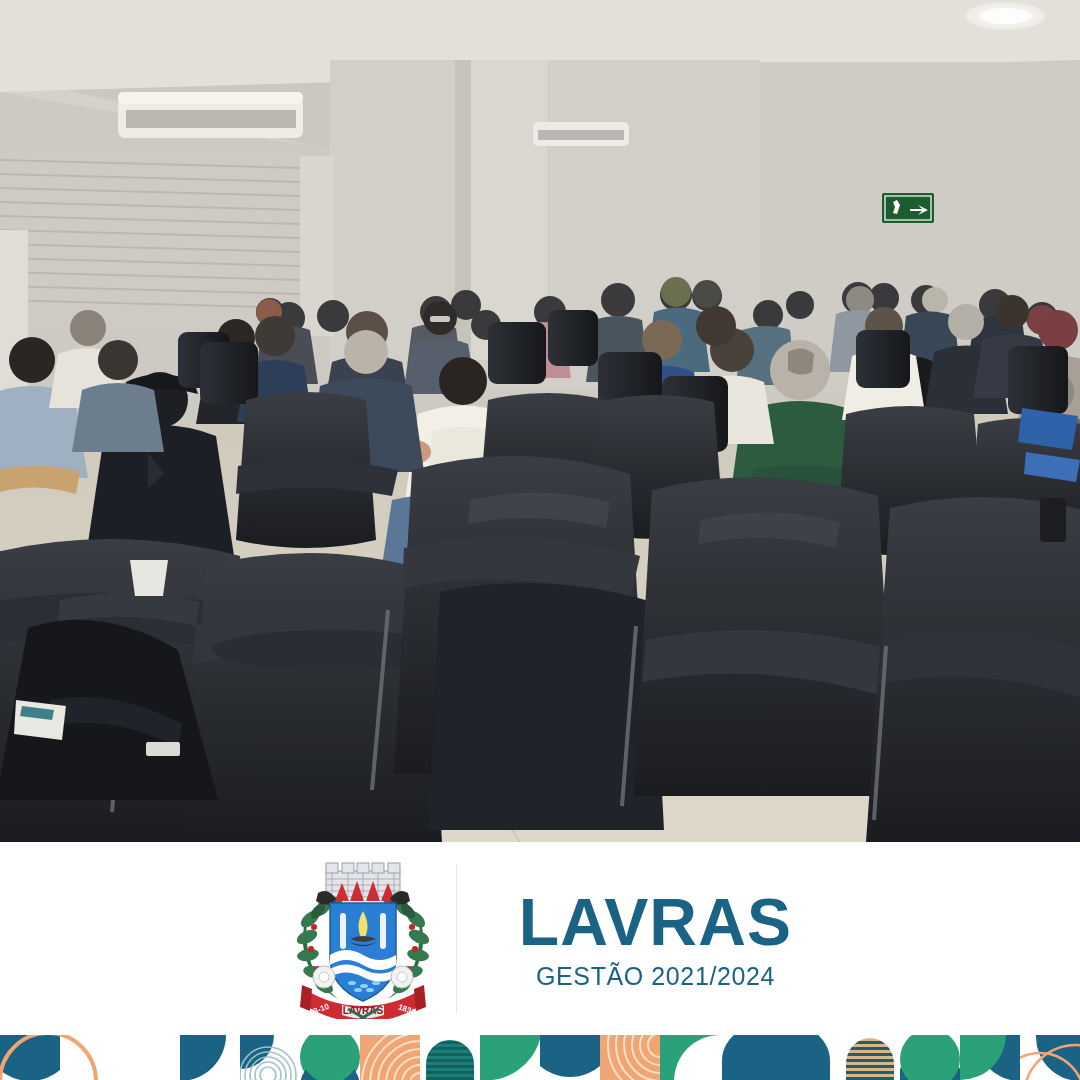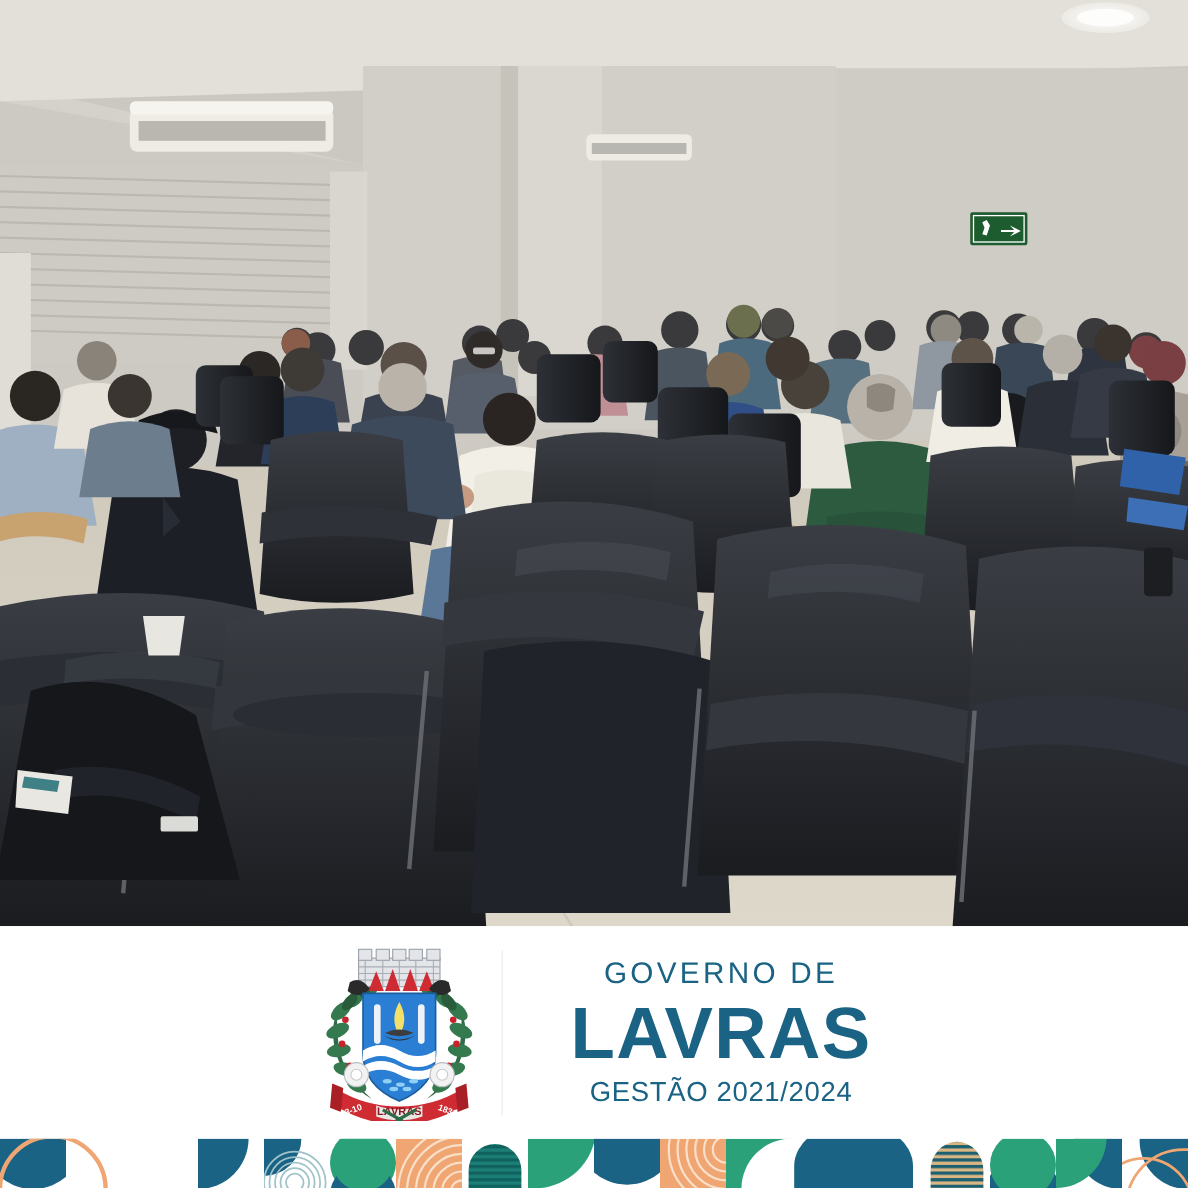--- a/index.html
+++ b/index.html
@@ -429,21 +429,20 @@
         <g stroke="#2f6b46" stroke-width="3" fill="none">
           <path d="M60 150 L78 160"></path>
             <path d="M90 150 L72 160"></path>
         </g>
       </svg>
     </div>
 
     <div class="divider"></div>
 
     <div class="brandtext">
-      <div class="gov">GOVERNO DE</div>
       <div class="lavras">LAVRAS</div>
       <div class="gestao">GESTÃO 2021/2024</div>
     </div>
   </div>
 
   <div class="strip">
     <svg viewBox="0 0 1080 45" preserveAspectRatio="none" aria-hidden="true">
       <defs>
         <clipPath id="c0">
             <rect x="0" y="0" width="60" height="45"></rect>

